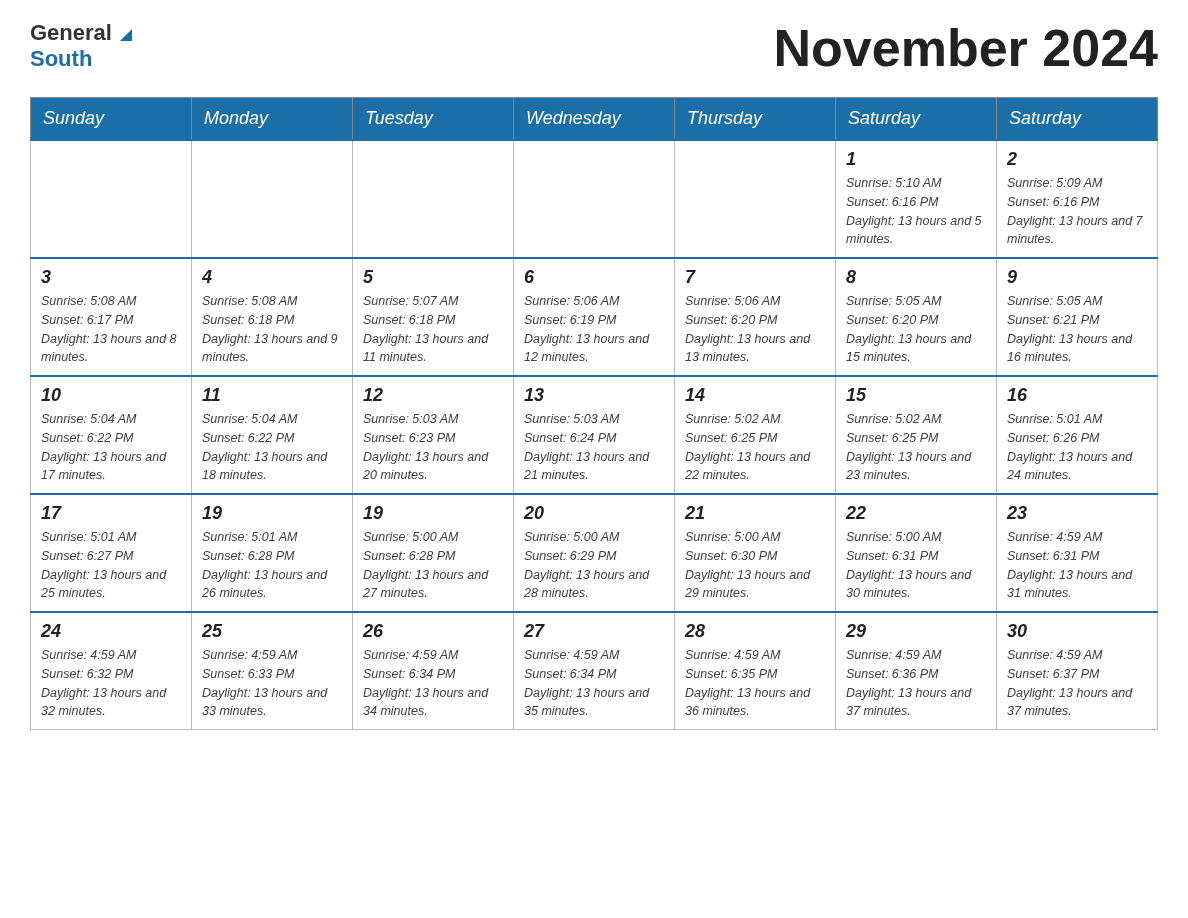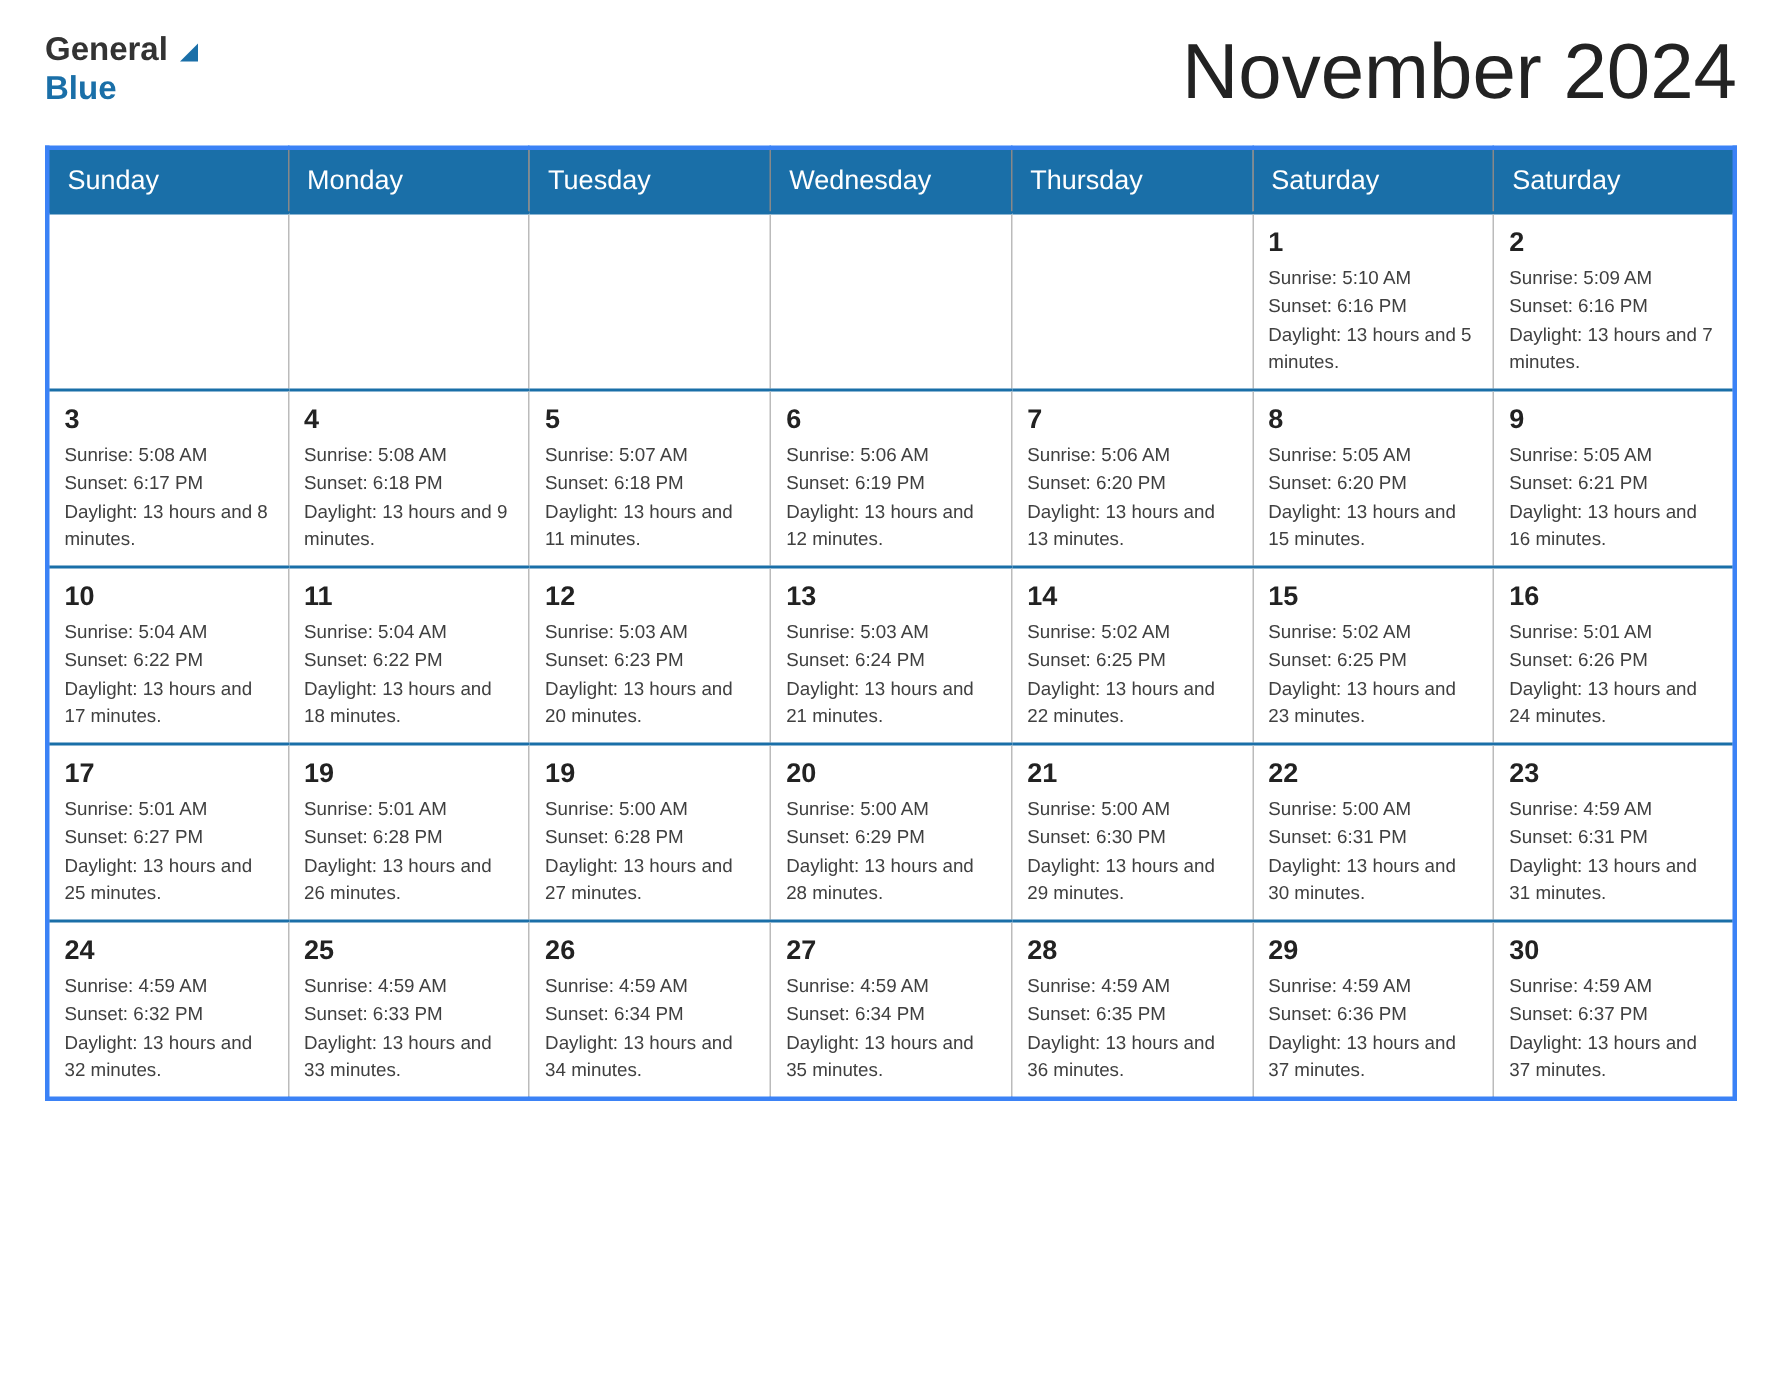--- a/index.html
+++ b/index.html
@@ -37,33 +37,34 @@
     }
     .logo-line1 {
       display: flex;
       align-items: center;
     }
     .title-block {
       text-align: right;
     }
     .month-title {
       font-size: 52px;
-      font-weight: normal;
+      font-weight: bold;
       color: #222;
       line-height: 1.1;
     }
     .location-title {
       font-size: 22px;
       color: #444;
       margin-top: 4px;
     }
     .calendar {
       width: 100%;
       border-collapse: collapse;
-      border: 3px solid #3b82f6;
+      border: 1px solid #3b82f6;
+      font-style: italic;
     }
     .calendar th {
       background: #1a6fa8;
       color: #fff;
       font-size: 18px;
       font-weight: normal;
       padding: 10px 12px;
       text-align: left;
       border: 1px solid #888;
     }
@@ -102,21 +103,21 @@
 <div class="header">
   <div class="logo">
     <div class="logo-block">
       <div class="logo-line1">
         <span class="logo-text-general">General</span>
         <svg width="22" height="22" viewBox="0 0 22 22" style="margin-left:2px;margin-top:2px;">
           <polygon points="6,18 18,18 18,6" fill="#1a6fa8"></polygon>
         </svg>
       </div>
       <div>
-        <span class="logo-text-blue">Blue</span>
+        <span class="logo-text-blue">South</span>
       </div>
     </div>
   </div>
   <div class="title-block">
     <div class="month-title">November 2024</div>
   </div>
 </div>
 
 <table class="calendar">
   <thead>

